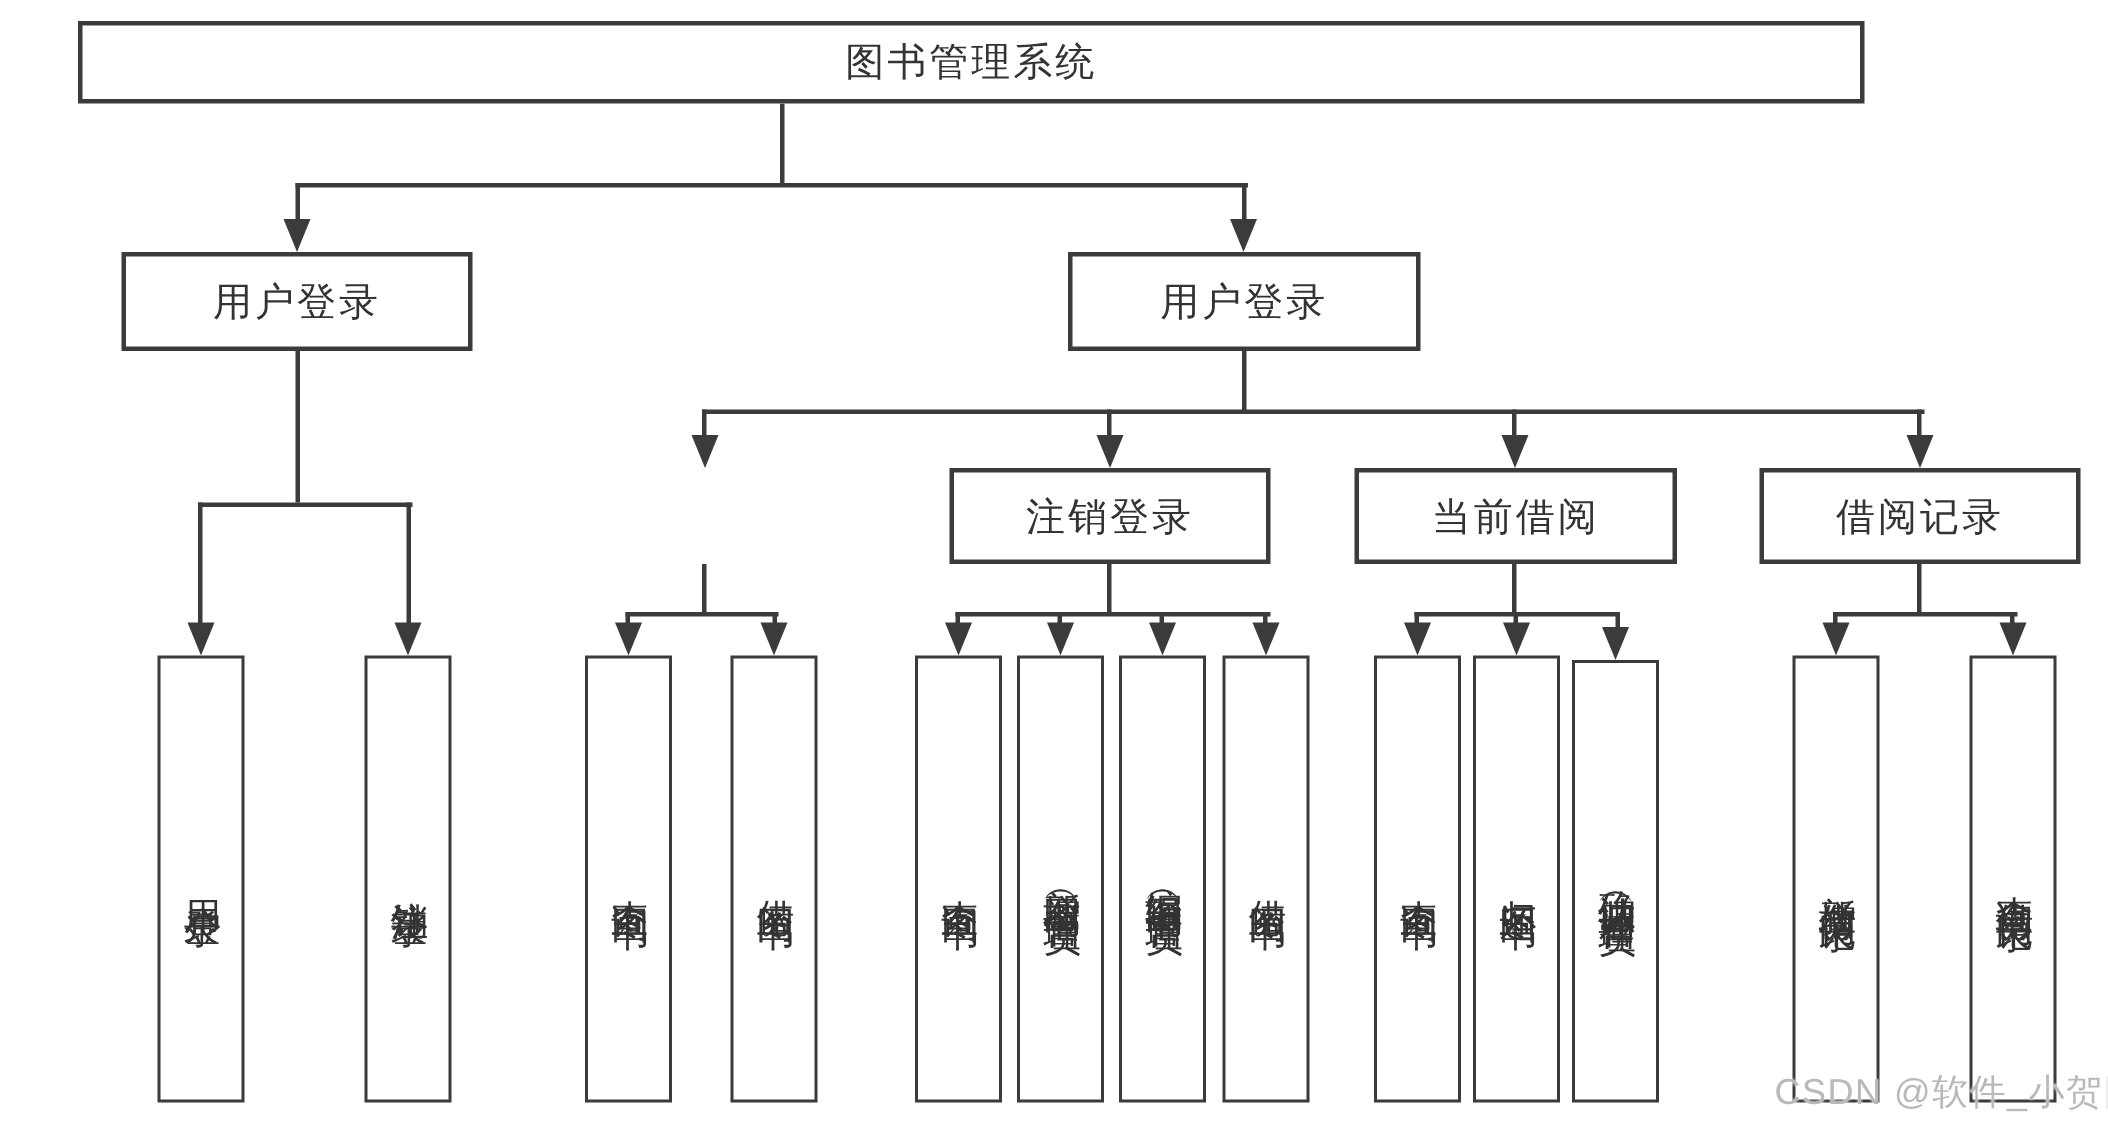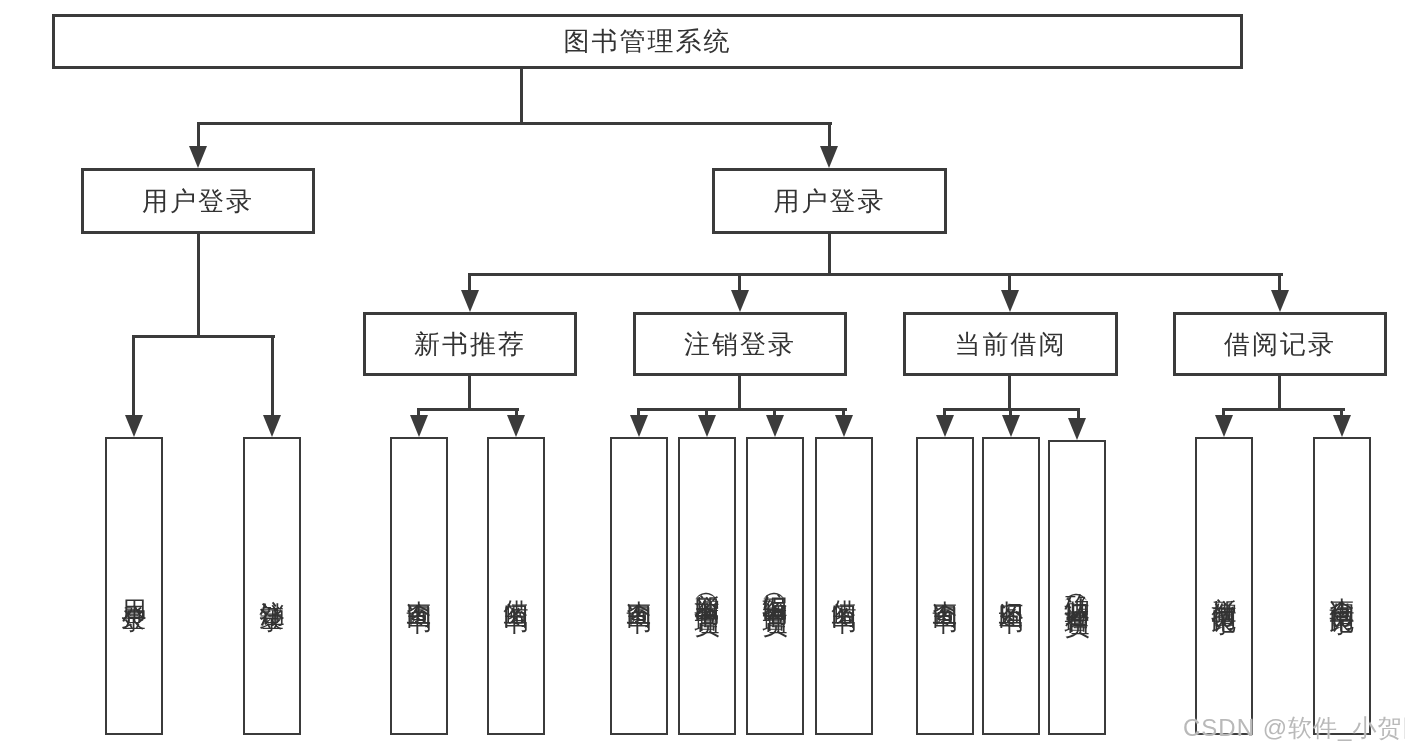--- a/index.html
+++ b/index.html
@@ -67,21 +67,20 @@
 </head>
 <body>
 
 <div class="canvas">
 
   <div class="box" style="left:28px; top:14px; width:1191px; height:55px;margin-left:24px;">图书管理系统</div>
 
   <div class="box" style="left:81px; top:168px; width:234px; height:66px;">用户登录</div>
   <div class="box" style="left:712px; top:168px; width:235px; height:66px;">用户登录</div>
 
-  <div class="box" style="left:363px; top:312px; width:214px; height:64px;">新书推荐</div>
   <div class="box" style="left:633px; top:312px; width:214px; height:64px;">注销登录</div>
   <div class="box" style="left:903px; top:312px; width:215px; height:64px;">当前借阅</div>
   <div class="box" style="left:1173px; top:312px; width:214px; height:64px;">借阅记录</div>
 
   <div class="box leaf" style="left:105px; top:437px; width:58px; height:298px;">用户登录</div>
   <div class="box leaf" style="left:243px; top:437px; width:58px; height:298px;">注销登录</div>
 
   <div class="box leaf" style="left:390px; top:437px; width:58px; height:298px;">查询图书</div>
   <div class="box leaf" style="left:487px; top:437px; width:58px; height:298px;">借阅图书</div>
 

